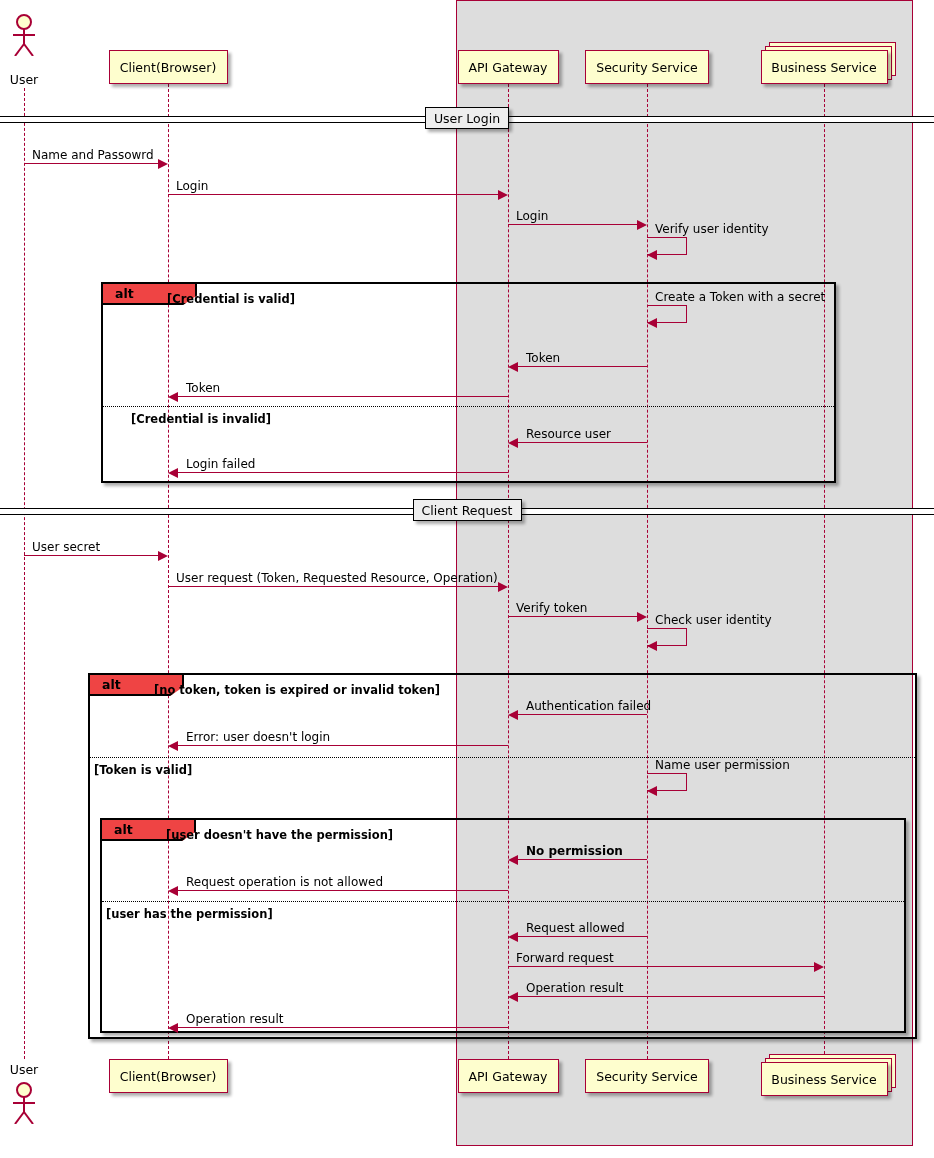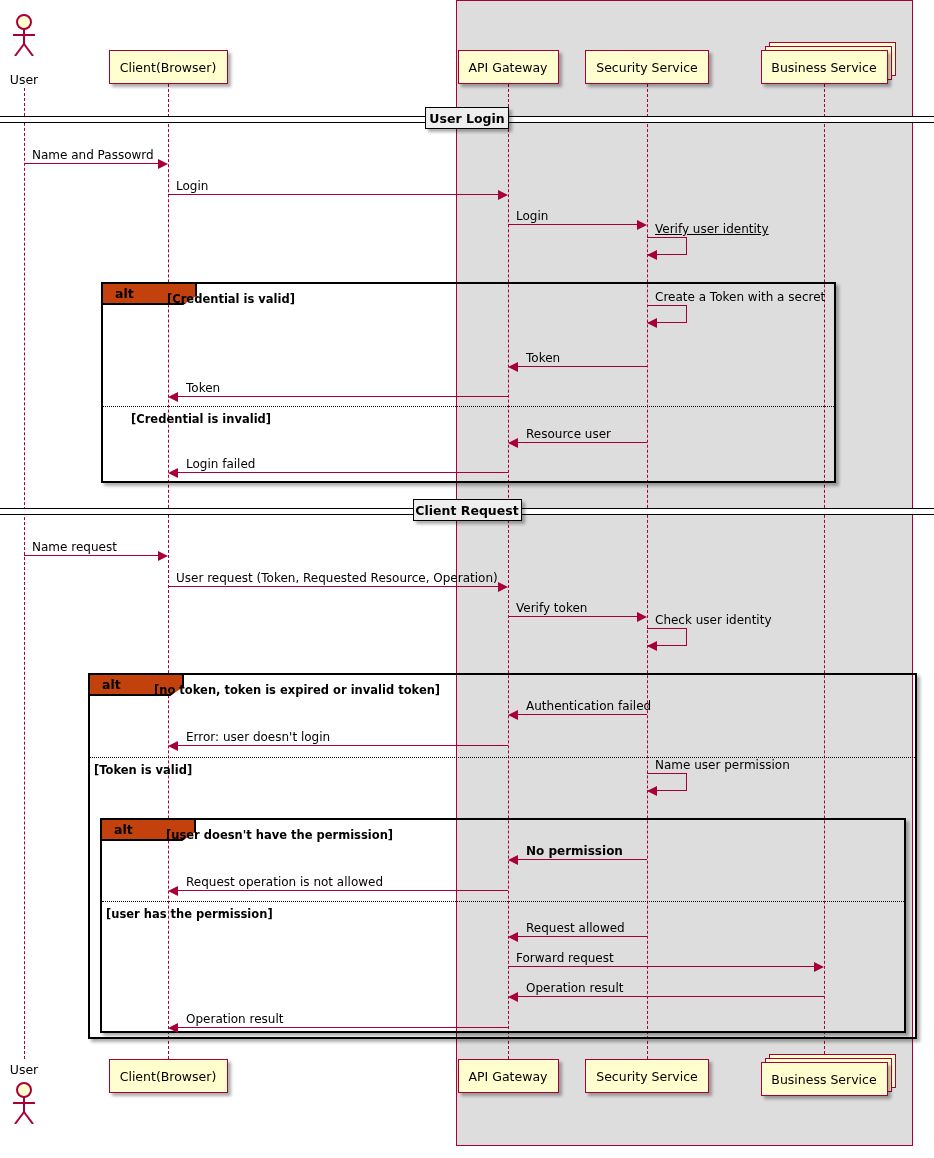--- a/index.html
+++ b/index.html
@@ -32,30 +32,30 @@
   .arrow-right{border-top:5px solid transparent;border-bottom:5px solid transparent;border-left:10px solid #A80036;}
   .arrow-left{border-top:5px solid transparent;border-bottom:5px solid transparent;border-right:10px solid #A80036;}
 
   
   .self-box{border:1.5px solid #A80036;border-left:none;box-sizing:border-box;}
 
   
   .divider-rule{height:5px;border-top:1.5px solid #000;border-bottom:1.5px solid #000;background:#fff;}
   .divider-chip{
     background:#EEEEEE;border:1.5px solid #000;box-sizing:border-box;
-    font-weight:bold;font-size:12.5px;color:#000;
+    font-weight:normal;font-size:12.5px;color:#000;
     display:flex;align-items:center;justify-content:center;white-space:nowrap;
     box-shadow:3px 3px 3px rgba(0,0,0,0.32);padding:8px 8px;
   }
 
   
   .frame{border:2px solid #000;box-sizing:border-box;background:transparent;
          box-shadow:3px 3px 3px rgba(0,0,0,0.32);}
   .frame-tag{
-    position:absolute;left:0;top:0;height:19px;background:#c2410c;
+    position:absolute;left:0;top:0;height:19px;background:#ef4444;
     font-weight:bold;font-size:12.5px;color:#000;
     display:flex;align-items:center;padding-left:12px;padding-right:22px;
     border-right:2px solid #000;border-bottom:2px solid #000;
     clip-path:polygon(0 0,100% 0,100% 55%,calc(100% - 14px) 100%,0 100%);
   }
   .frame-tag::after{content:"";}
   .frame-cond{position:absolute;font-weight:bold;font-size:11.5px;color:#000;white-space:nowrap;}
   .frame-sep{position:absolute;height:0;border-top:1.5px dotted #000;}
 </style>
 </head>
@@ -122,39 +122,39 @@
     <div class="abs arrowhead arrow-right" style="left: 158px; top: 159px;"></div>
     <div class="abs msg-label" style="left: 32px; top: 149px;">Name and Passowrd</div>
     <div class="abs msg-line" style="left: 168px; top: 194px; width: 331px;"></div>
     <div class="abs arrowhead arrow-right" style="left: 498px; top: 190px;"></div>
     <div class="abs msg-label" style="left: 176px; top: 180px;">Login</div>
     <div class="abs msg-line" style="left: 508px; top: 224px; width: 130px;"></div>
     <div class="abs arrowhead arrow-right" style="left: 637px; top: 220px;"></div>
     <div class="abs msg-label" style="left: 516px; top: 210px;">Login</div>
     <div class="abs self-box" style="left: 647px; top: 237px; width: 40px; height: 18px;"></div>
     <div class="abs arrowhead arrow-left" style="left: 647px; top: 250px;"></div>
-    <div class="abs msg-label" style="left: 655px; top: 223px; text-decoration: underline;">Verify user identity</div>
+    <div class="abs msg-label" style="left: 655px; top: 223px;">Verify user identity</div>
     <div class="abs self-box" style="left: 647px; top: 305px; width: 40px; height: 18px;"></div>
     <div class="abs arrowhead arrow-left" style="left: 647px; top: 318px;"></div>
     <div class="abs msg-label" style="left: 655px; top: 291px;">Create a Token with a secret</div>
     <div class="abs msg-line" style="left: 517px; top: 366px; width: 130px;"></div>
     <div class="abs arrowhead arrow-left" style="left: 508px; top: 362px;"></div>
     <div class="abs msg-label" style="left: 526px; top: 352px;">Token</div>
     <div class="abs msg-line" style="left: 177px; top: 396px; width: 331px;"></div>
     <div class="abs arrowhead arrow-left" style="left: 168px; top: 392px;"></div>
     <div class="abs msg-label" style="left: 186px; top: 382px;">Token</div>
     <div class="abs msg-line" style="left: 517px; top: 442px; width: 130px;"></div>
     <div class="abs arrowhead arrow-left" style="left: 508px; top: 438px;"></div>
     <div class="abs msg-label" style="left: 526px; top: 428px;">Resource user</div>
     <div class="abs msg-line" style="left: 177px; top: 472px; width: 331px;"></div>
     <div class="abs arrowhead arrow-left" style="left: 168px; top: 468px;"></div>
     <div class="abs msg-label" style="left: 186px; top: 458px;">Login failed</div>
     <div class="abs msg-line" style="left: 24px; top: 555px; width: 135px;"></div>
     <div class="abs arrowhead arrow-right" style="left: 158px; top: 551px;"></div>
-    <div class="abs msg-label" style="left: 32px; top: 541px;">Name request</div>
+    <div class="abs msg-label" style="left: 32px; top: 541px;">User secret</div>
     <div class="abs msg-line" style="left: 168px; top: 586px; width: 331px;"></div>
     <div class="abs arrowhead arrow-right" style="left: 498px; top: 582px;"></div>
     <div class="abs msg-label" style="left: 176px; top: 572px;">User request (Token, Requested Resource, Operation)</div>
     <div class="abs msg-line" style="left: 508px; top: 616px; width: 130px;"></div>
     <div class="abs arrowhead arrow-right" style="left: 637px; top: 612px;"></div>
     <div class="abs msg-label" style="left: 516px; top: 602px;">Verify token</div>
     <div class="abs self-box" style="left: 647px; top: 628px; width: 40px; height: 18px;"></div>
     <div class="abs arrowhead arrow-left" style="left: 647px; top: 641px;"></div>
     <div class="abs msg-label" style="left: 655px; top: 614px;">Check user identity</div>
     <div class="abs msg-line" style="left: 517px; top: 714px; width: 130px;"></div>

